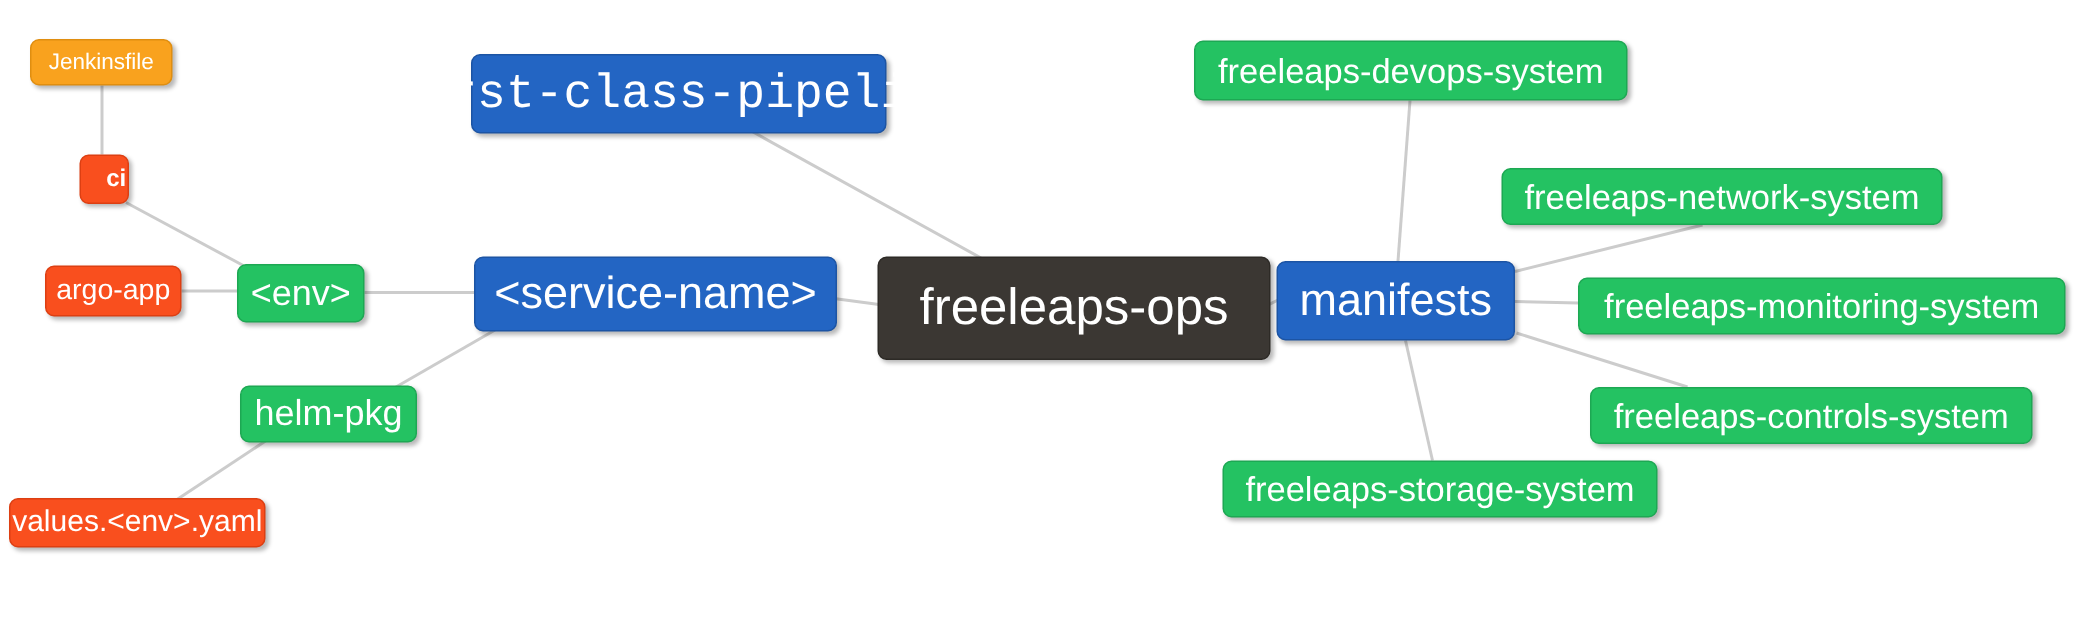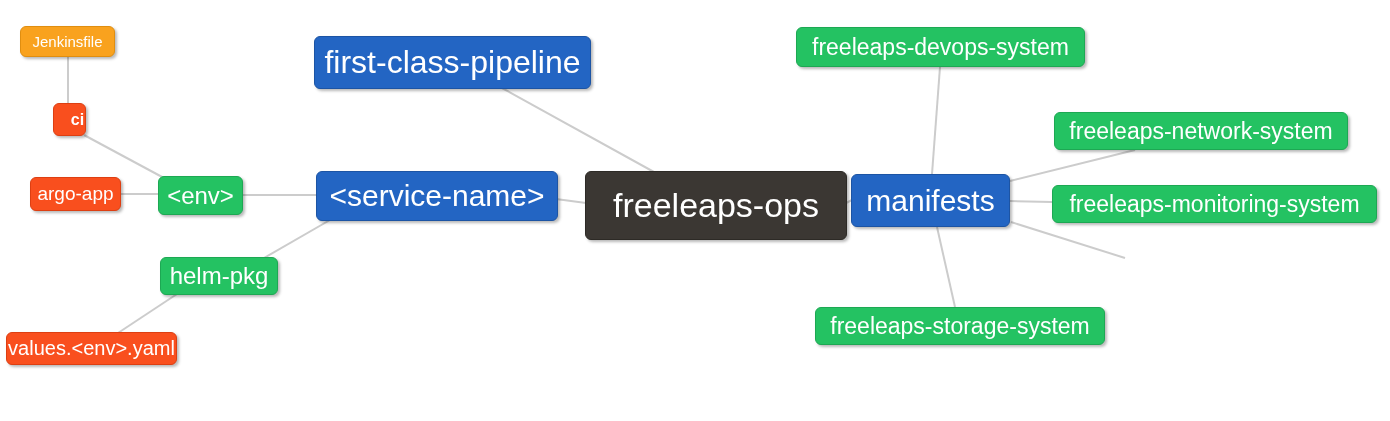--- a/index.html
+++ b/index.html
@@ -59,30 +59,31 @@
   <div class="node red bold" style="left:53px;  top:103px; width:33px;  height:33px; font-size:16px;padding-left:16px;">ci</div>
 
   <div class="node red" style="left:30px;  top:177px; width:91px;  height:34px; font-size:19px;">argo-app</div>
 
   <div class="node green" style="left:158px; top:176px; width:85px;  height:39px; font-size:24px;">&lt;env&gt;</div>
 
   <div class="node green" style="left:147px; top:257px; width:118px; height:38px; font-size:24px;margin-left:13px;">helm-pkg</div>
 
   <div class="node red" style="left:6px;   top:332px; width:171px; height:33px; font-size:20px;">values.&lt;env&gt;.yaml</div>
 
-  <div class="node blue" style="left:314px; top:36px;  width:277px; height:53px; font-size:32px;">first-class-pipeline</div>
+  <div class="node blue" style="left:314px; top:36px;  width:277px; height:53px; font-size:32px;font-family:Liberation Mono, monospace;">first-class-pipeline</div>
 
   <div class="node blue" style="left:316px; top:171px; width:242px; height:50px; font-size:30px;">&lt;service-name&gt;</div>
 
   <div class="node dark" style="left:585px; top:171px; width:262px; height:69px; font-size:34px;">freeleaps-ops</div>
 
   <div class="node blue" style="left:851px; top:174px; width:159px; height:53px; font-size:30px;">manifests</div>
 
   <div class="node green" style="left:796px; top:27px;  width:289px; height:40px; font-size:23px;">freeleaps-devops-system</div>
 
-  <div class="node green" style="left:1054px;top:112px; width:294px; height:38px; font-size:23px;">freeleaps-network-system</div>
+  <div class="node green" style="left:1001px;top:112px; width:294px; height:38px; font-size:23px;">freeleaps-network-system</div>
 
   <div class="node green" style="left:1052px;top:185px; width:325px; height:38px; font-size:23px;">freeleaps-monitoring-system</div>
 
+  <div class="node green" style="left:1060px;top:258px; width:295px; height:38px; font-size:23px;">freeleaps-controls-system</div>
 
   <div class="node green" style="left:815px; top:307px; width:290px; height:38px; font-size:23px;">freeleaps-storage-system</div>
 
 </div>
 
 </body></html>

